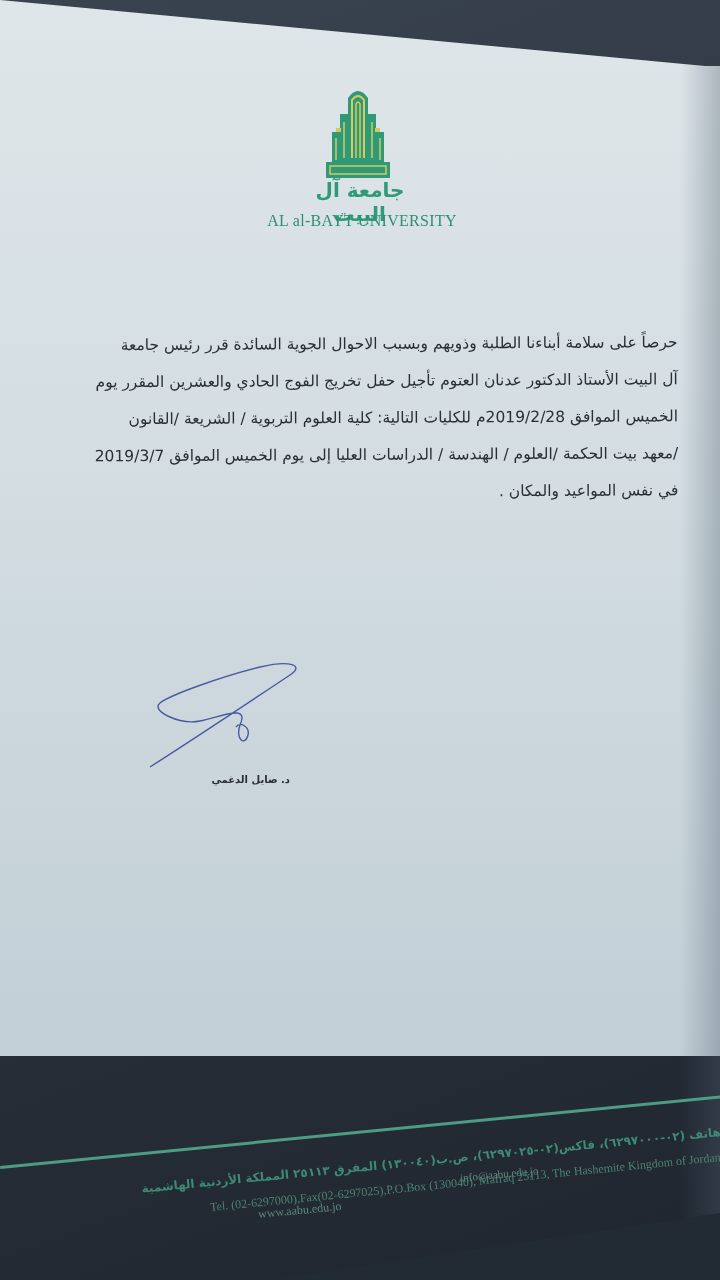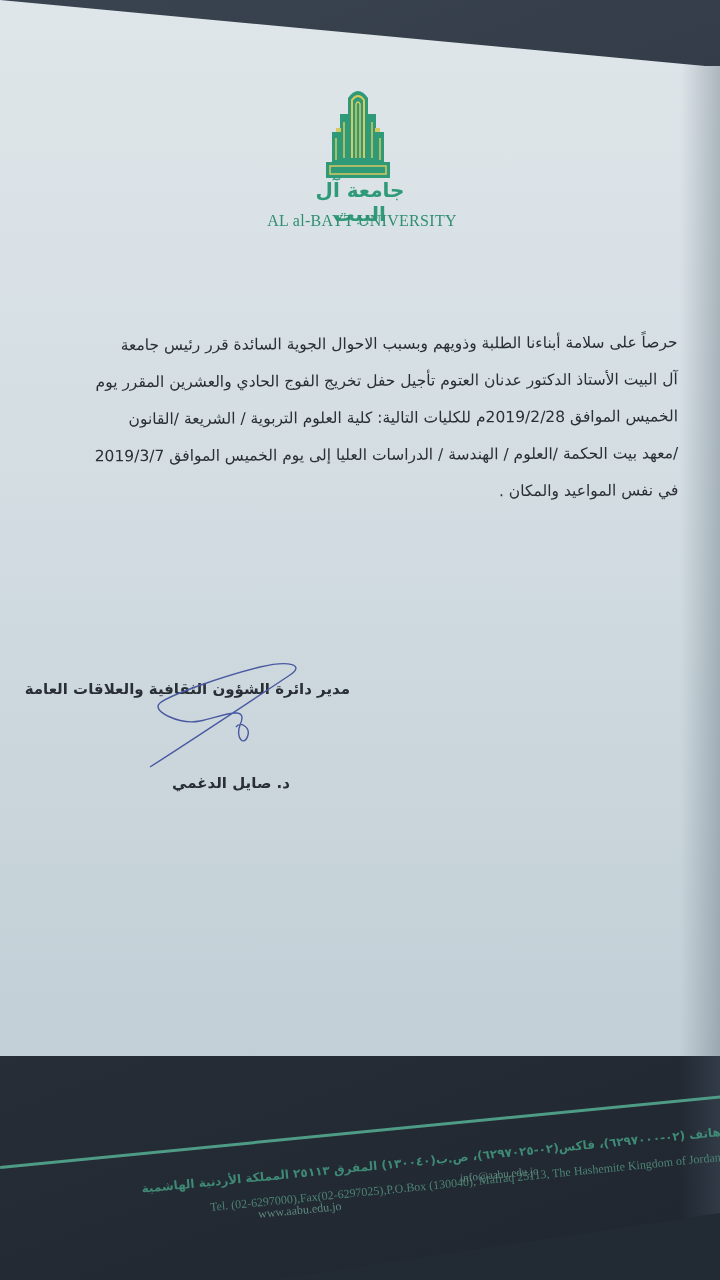--- a/index.html
+++ b/index.html
@@ -42,21 +42,21 @@
   }
   .body-text p { margin:0; white-space:nowrap; }
   .sig-title {
     position:absolute; left:10px; top:680px; width:340px;
     direction:rtl; text-align:right;
     font-size:15px; font-weight:bold; color:#2a2f35;
   }
   .sig-name {
     position:absolute; left:140px; top:774px; width:150px;
     direction:rtl; text-align:right;
-    font-size:15px; font-weight:bold; color:#2a2f35;
+    font-size:10px; font-weight:bold; color:#2a2f35;
   }
   .signature {
     position:absolute; left:140px; top:655px; width:170px; height:120px;
   }
   .footer-line {
     position:absolute; left:0; top:1166px; width:760px; height:3px;
     background:#4e9c86; transform-origin:0 0; transform:rotate(-5.6deg);
   }
   .footer-ar {
     position:absolute; left:60px; top:1125px; width:660px;
@@ -111,21 +111,20 @@
   <div class="logo-en">AL al-BAYT UNIVERSITY</div>
 
   <div class="body-text">
     <p>حرصاً على سلامة أبناءنا الطلبة وذويهم  وبسبب الاحوال الجوية السائدة قرر رئيس جامعة</p>
     <p>آل البيت الأستاذ الدكتور عدنان العتوم تأجيل حفل تخريج الفوج الحادي والعشرين المقرر يوم</p>
     <p>الخميس الموافق 2019/2/28م    للكليات التالية: كلية العلوم التربوية / الشريعة /القانون</p>
     <p>/معهد بيت الحكمة /العلوم / الهندسة / الدراسات العليا  إلى يوم الخميس  الموافق 2019/3/7</p>
     <p>في نفس المواعيد والمكان .</p>
   </div>
 
-  <div class="sig-title">مدير دائرة الشؤون الثقافية والعلاقات العامة</div>
   <svg class="signature" viewBox="0 0 170 120">
     <path d="M10 112 C60 80 120 40 150 20 C165 10 150 5 120 12 C80 22 30 40 20 48 C10 56 40 70 60 66 C80 62 110 48 100 70 C95 84 105 92 108 80 C110 72 100 66 96 72" fill="none" stroke="#4a5aa0" stroke-width="1.4"></path>
   </svg>
   <div class="sig-name">د. صايل الدغمي</div>
 
   <div class="footer-line"></div>
   <div class="footer-ar">هاتف (٠٢-٦٢٩٧٠٠٠)، فاكس(٠٢-٦٢٩٧٠٢٥)، ص.ب(١٣٠٠٤٠) المفرق ٢٥١١٣ المملكة الأردنية الهاشمية</div>
   <div class="footer-en">Tel. (02-6297000),Fax(02-6297025),P.O.Box (130040), Mafraq 25113, The Hashemite Kingdom of Jordan</div>
   <div class="footer-email">info@aabu.edu.jo</div>
   <div class="footer-web">www.aabu.edu.jo</div>

